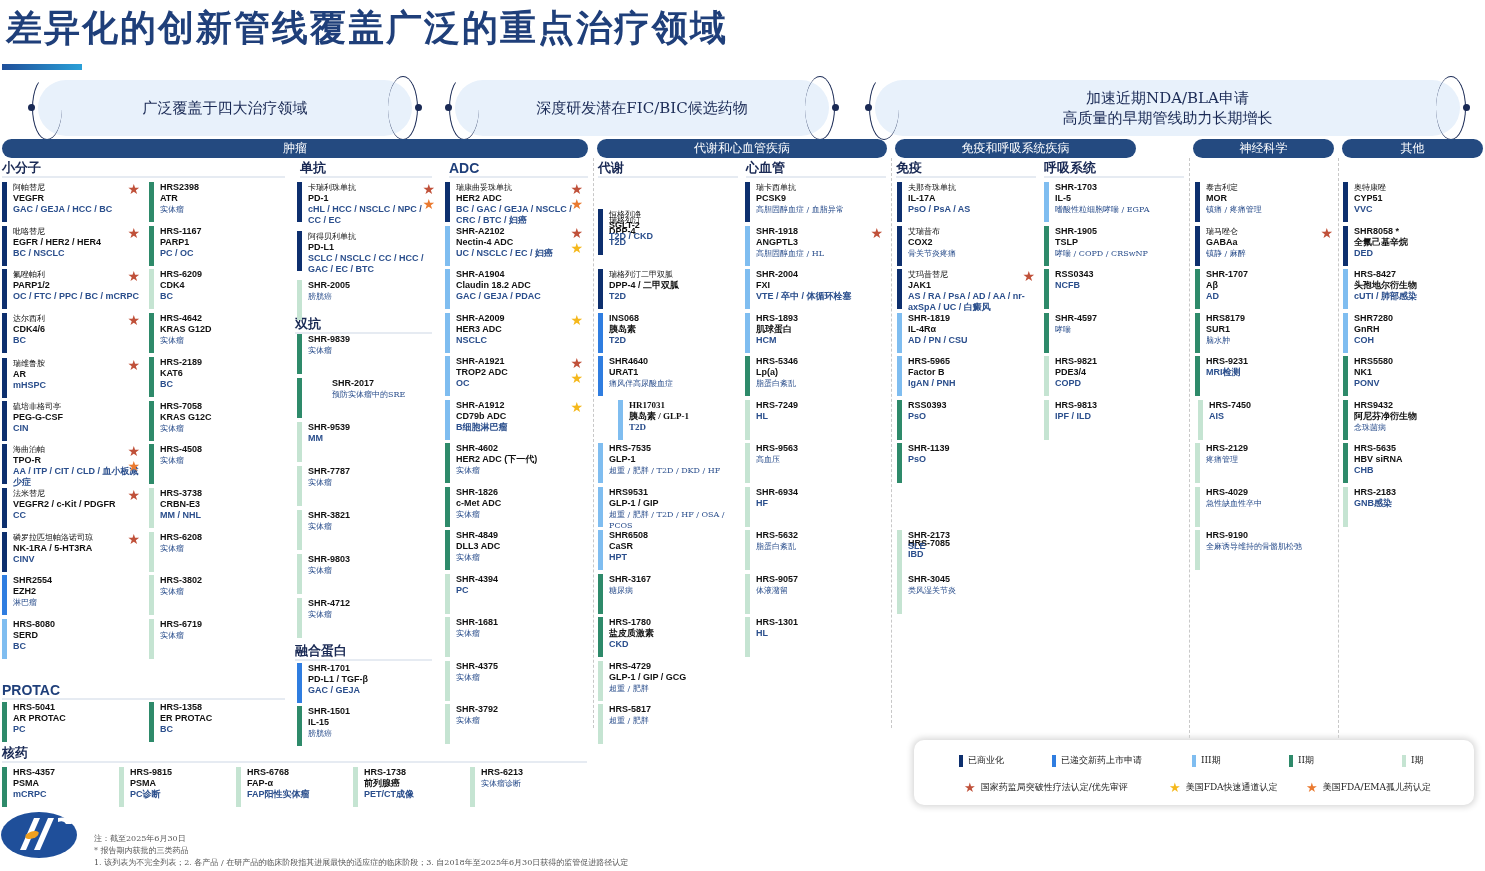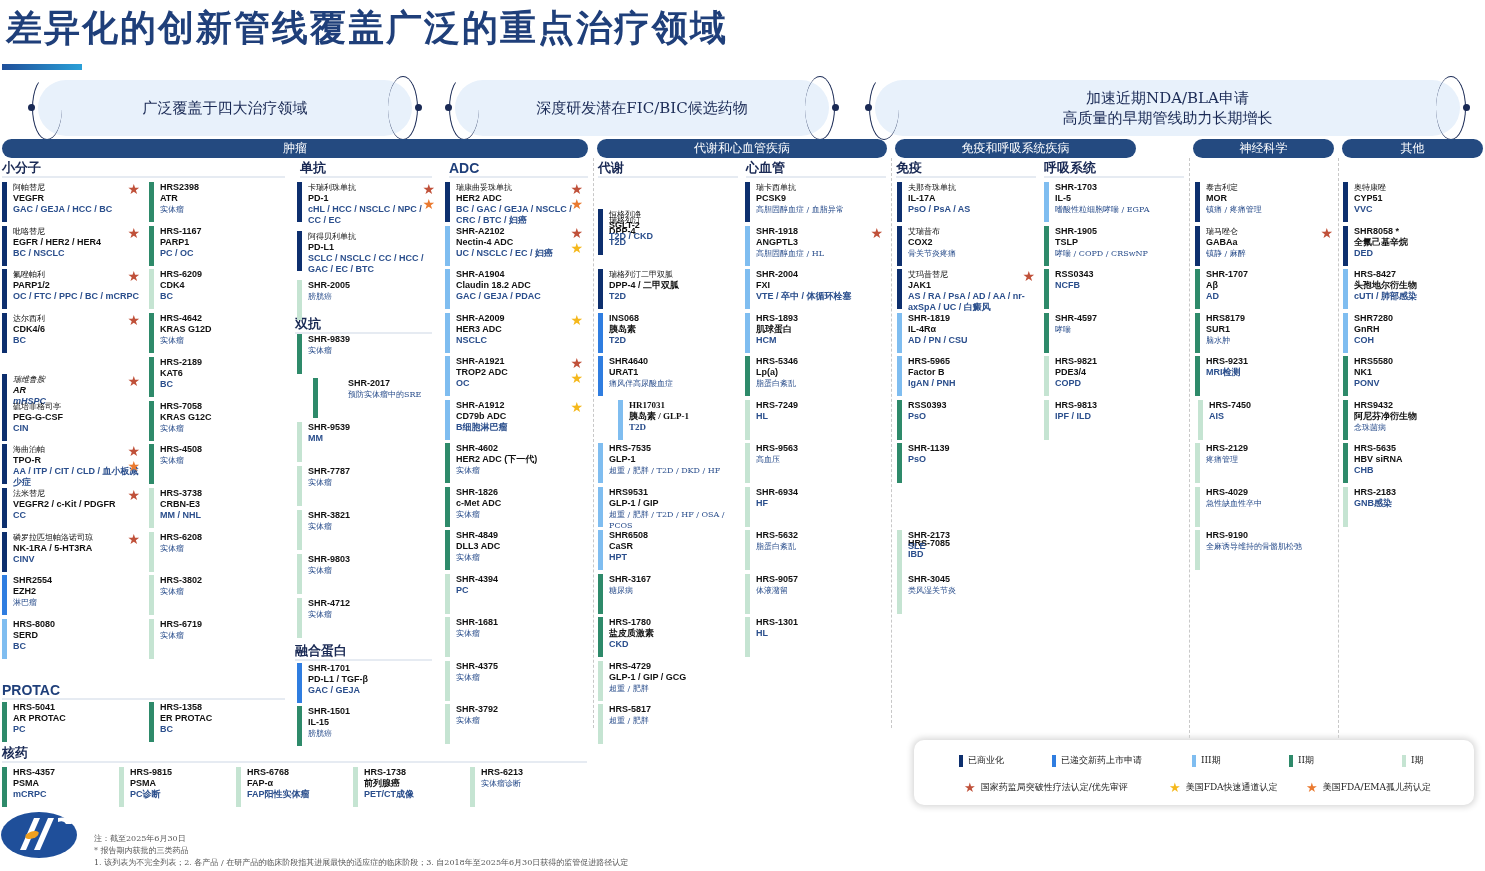--- a/index.html
+++ b/index.html
@@ -104,21 +104,21 @@
       <div class="l3">OC / FTC / PPC / BC / mCRPC</div>
       <span class="star s-red" style="right: 2px; top: 0px;">★</span>
     </div>
     <div class="card" style="left: 2px; top: 313.1px;">
       <div class="bar" style="background: rgb(13, 47, 110);"></div>
       <div class="l1 cn">达尔西利</div>
       <div class="l2">CDK4/6</div>
       <div class="l3">BC</div>
       <span class="star s-red" style="right: 2px; top: 0px;">★</span>
     </div>
-    <div class="card" style="left: 2px; top: 374px; font-style: italic;">
+    <div class="card" style="left: 2px; top: 358px;">
       <div class="bar" style="background: rgb(13, 47, 110);"></div>
       <div class="l1 cn">瑞维鲁胺</div>
       <div class="l2">AR</div>
       <div class="l3">mHSPC</div>
       <span class="star s-red" style="right: 2px; top: 0px;">★</span>
     </div>
     <div class="card" style="left: 2px; top: 400.5px;">
       <div class="bar" style="background: rgb(13, 47, 110);"></div>
       <div class="l1 cn">硫培非格司亭</div>
       <div class="l2">PEG-G-CSF</div>
@@ -278,21 +278,21 @@
     <div class="card" style="left: 297px; top: 280px;">
       <div class="bar" style="background: rgb(197, 228, 210);"></div>
       <div class="l1">SHR-2005</div>
       <div class="l3 cn">膀胱癌</div>
     </div>
     <div class="card" style="left: 297px; top: 334px;">
       <div class="bar" style="background: rgb(46, 138, 106);"></div>
       <div class="l1">SHR-9839</div>
       <div class="l3 cn">实体瘤</div>
     </div>
-    <div class="card" style="left: 313px; top: 378px; padding-left: 35px;">
+    <div class="card" style="left: 297px; top: 378px; padding-left: 35px;">
       <div class="bar" style="background: rgb(46, 138, 106);"></div>
       <div class="l1">SHR-2017</div>
       <div class="l3 cn">预防实体瘤中的SRE</div>
     </div>
     <div class="card" style="left: 297px; top: 422px;">
       <div class="bar" style="background: rgb(197, 228, 210);"></div>
       <div class="l1">SHR-9539</div>
       <div class="l3">MM</div>
     </div>
     <div class="card" style="left: 297px; top: 466px;">

